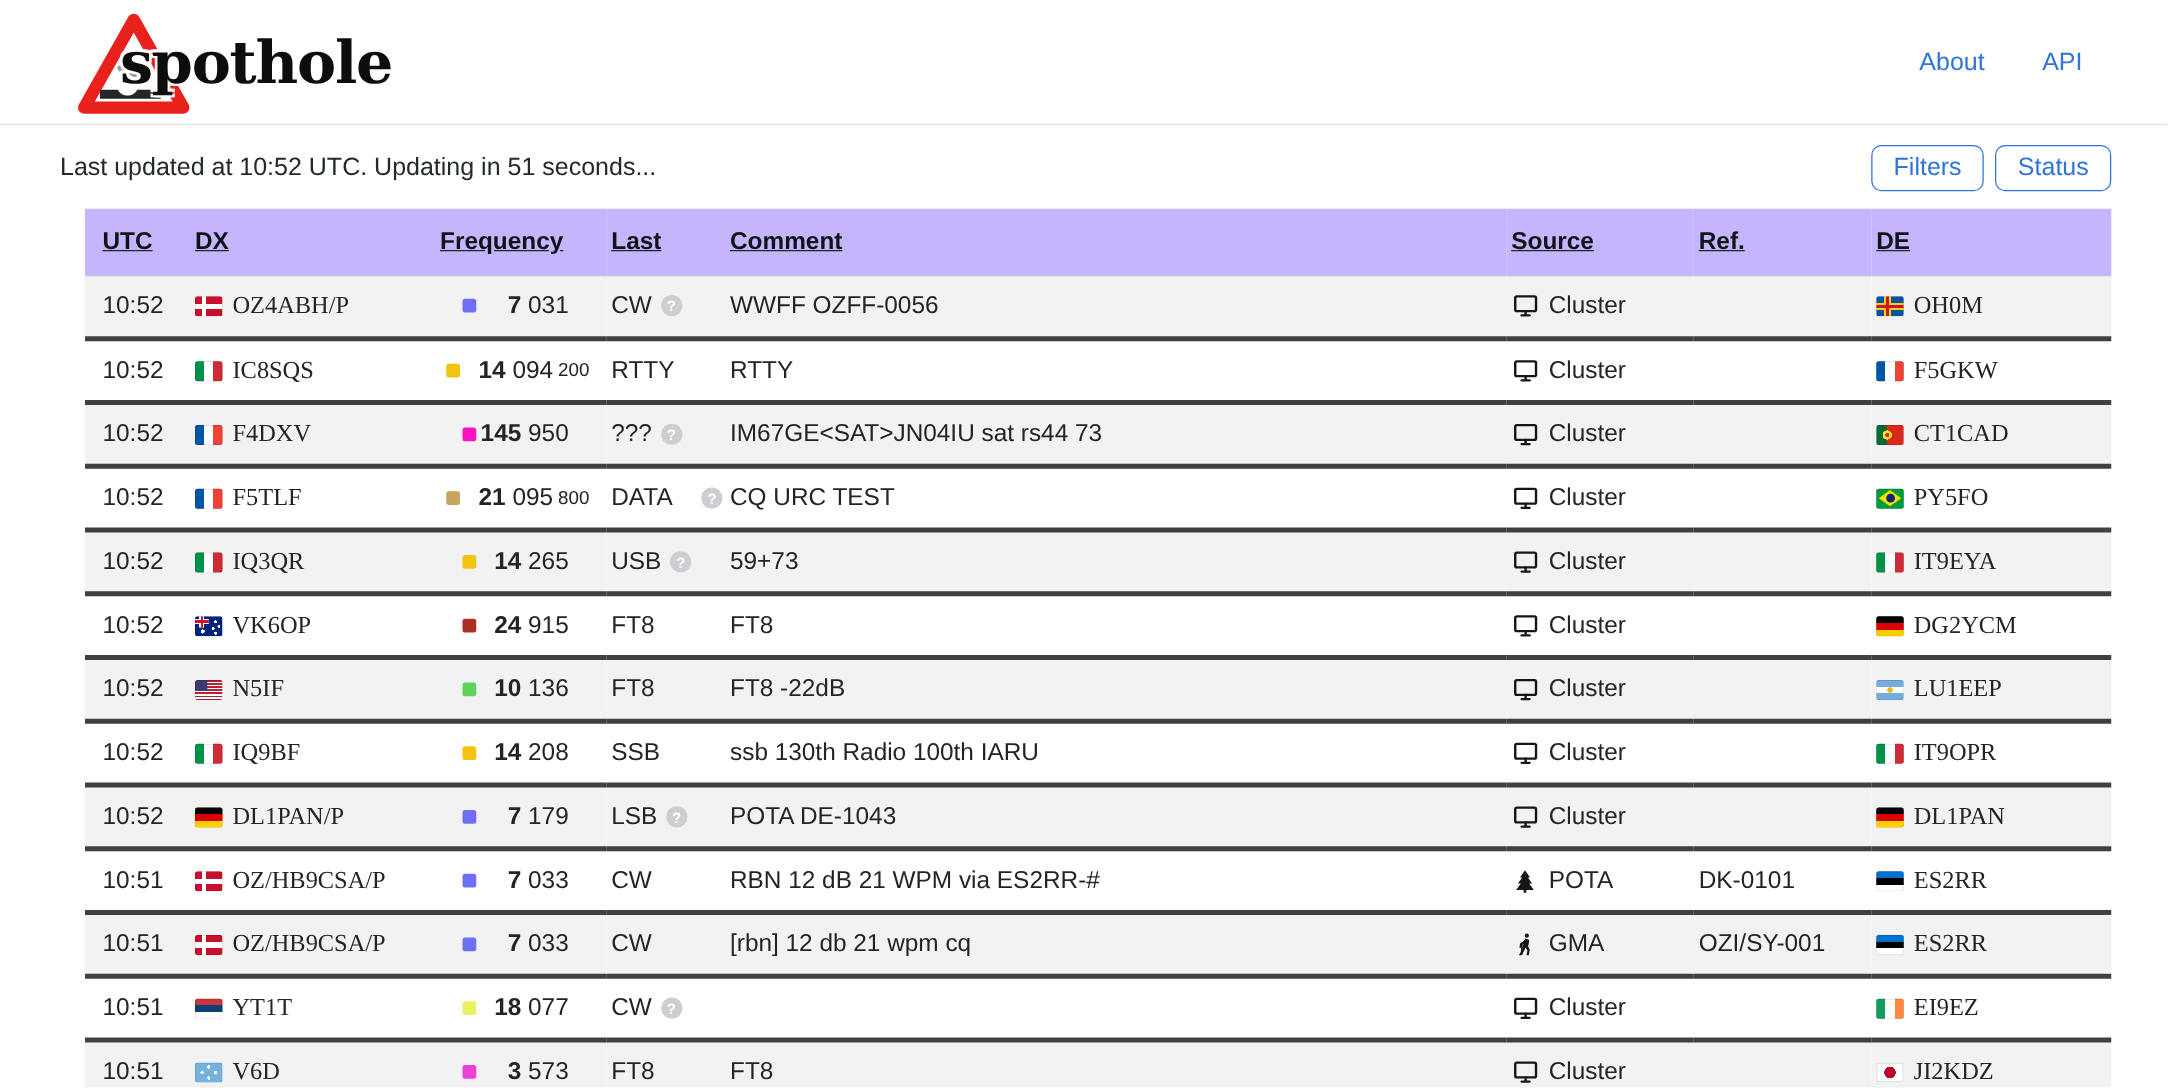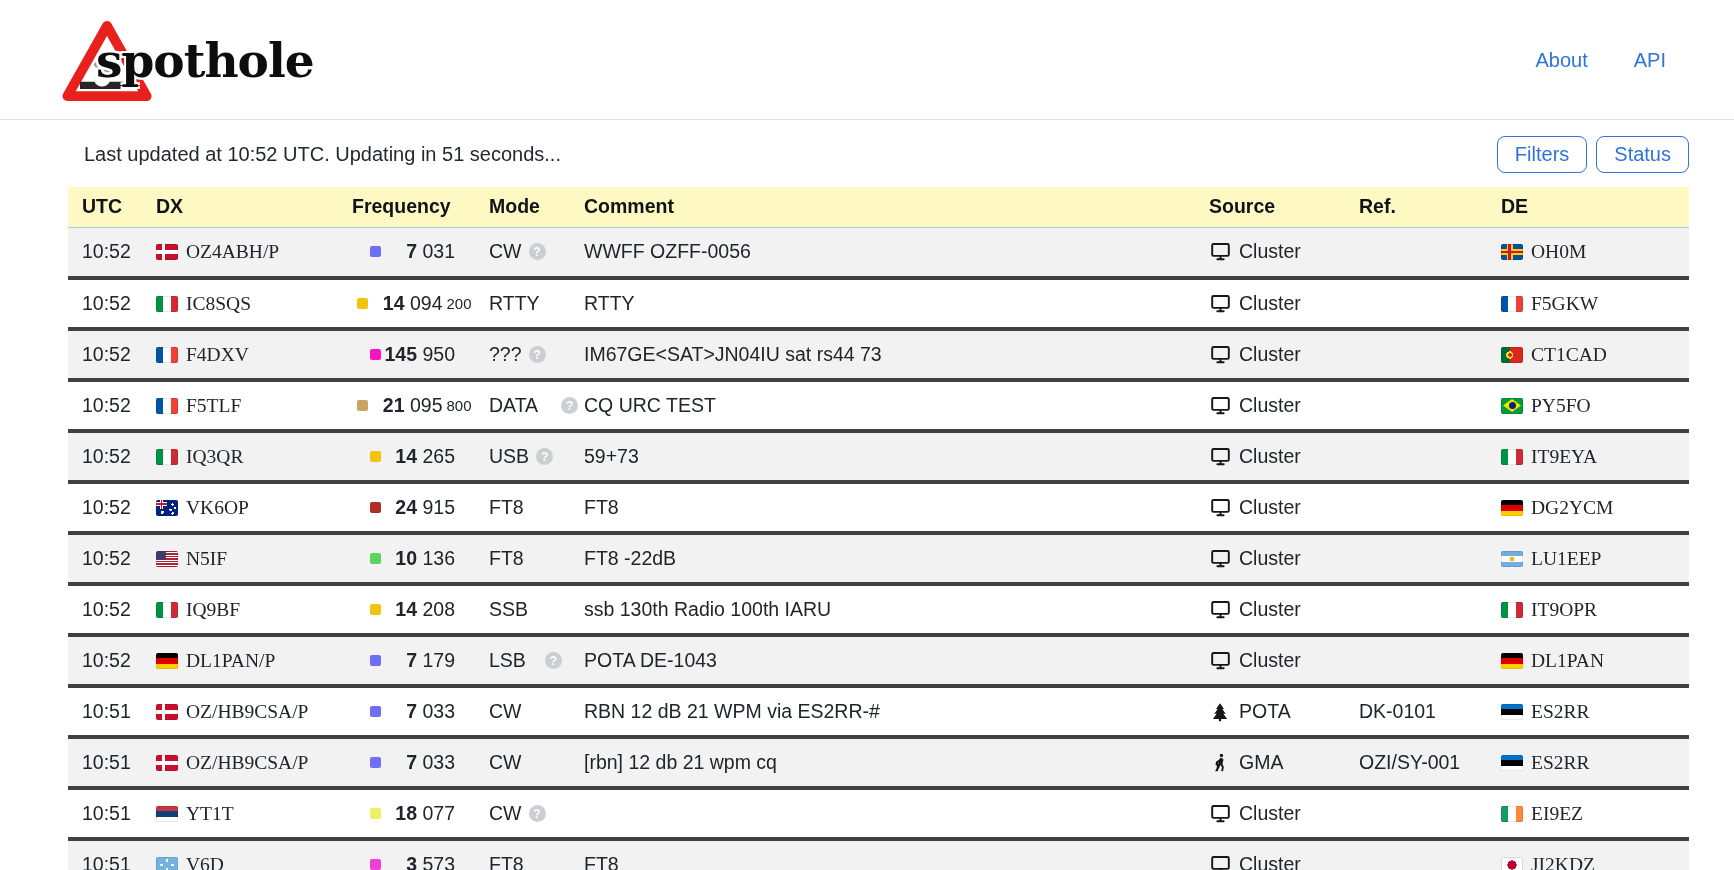--- a/index.html
+++ b/index.html
@@ -6,48 +6,47 @@
   * { box-sizing: border-box; margin: 0; padding: 0; }
   html,body { background:#fff; }
   body {
     width:1734px; height:870px; overflow:hidden;
     font-family:"Liberation Sans","DejaVu Sans",sans-serif;
     color:#212529; font-size:19px;
   }
   
   .topbar {
     display:flex; align-items:center; justify-content:space-between;
-    padding:6px 54px 4px 62px; border-bottom:1px solid #dee2e6; height:120px;
+    padding:6px 54px 4px 62px; border-bottom:1px solid #dee2e6; height:100px;
   }
   .brand { display:flex; align-items:center; position:relative; }
   .brand-text {
     font-family:"DejaVu Serif","Liberation Serif",serif;
     font-weight:700; font-size:47px; color:#0d0d0d; letter-spacing:-1px;
     margin-left:-56px; position:relative; z-index:2;
     text-shadow:-2px -2px 0 #fff, 2px -2px 0 #fff, -2px 2px 0 #fff, 2px 2px 0 #fff, 0 2px 0 #fff, 0 -2px 0 #fff;
   }
   .brand svg { position:relative; z-index:1; display:block; }
   .nav { display:flex; gap:46px; padding-right:14px; }
   .nav a { color:#2e74d9; text-decoration:none; font-size:20px; }
   
   .statusbar {
     display:flex; align-items:center; justify-content:space-between;
-    padding:16px 45px 14px 68px;
-    margin-left:16px;
+    padding:16px 45px 14px 48px;
   }
   .last-updated { font-size:20px; color:#24292e; }
   .actions { display:flex; gap:9px; }
   .btn {
     font-family:inherit; font-size:20px; color:#2e74d9; background:#fff;
     border:1px solid #2e74d9; border-radius:8px; padding:6px 17px; cursor:pointer;
   }
   
   .spot-table-wrap { padding:0 0 0 68px; }
   table { border-collapse:collapse; table-layout:fixed; width:1621px; }
-  thead tr { background:#fef9c3; height:40px; border-bottom:1px solid #b3c7e6; }
+  thead tr { background:#c4b5fd; height:53px; border-bottom:1px solid #b3c7e6;text-decoration:underline; }
   th {
     text-align:left; font-weight:700; font-size:19.5px; color:#101418;
     padding:0 8px 0 4px; vertical-align:middle;
   }
   tbody tr { height:51px; border-bottom:4px solid #404040; }
   tbody tr:nth-child(odd) { background:#f2f2f2; }
   td { padding:0 8px 0 4px; vertical-align:middle; font-size:19.5px; }
   th.c-utc, td.c-utc { padding-left:14px; }
   td.c-dx, td.c-de { white-space:nowrap;font-family:Liberation Serif, serif; }
   .cellflex { display:flex; align-items:center; gap:8px; }
@@ -125,21 +124,21 @@
       <col style="width:625px">
         <col style="width:150px">
         <col style="width:142px">
         <col style="width:192px">
     </colgroup>
     <thead>
       <tr>
         <th class="c-utc">UTC</th>
         <th>DX</th>
         <th>Frequency</th>
-        <th>Mode</th>
+        <th>Last</th>
         <th>Comment</th>
         <th>Source</th>
         <th>Ref.</th>
         <th>DE</th>
       </tr>
     </thead>
     <tbody id="spots-body">
         <tr>
     <td class="c-utc">10:52</td>
     <td class="c-dx">
@@ -485,21 +484,21 @@
       </span>
     </td>
     <td class="c-freq">
       <span class="cellflex">
         <span class="band-square" title="40m" style="background: rgb(110, 110, 247);"></span>
         <span class="freq-main"><b>7</b> <span>179</span></span>
         <span class="freq-hz"></span>
       </span>
     </td>
     <td class="c-mode">
-      <span class="cellflex" style="gap:12px">
+      <span class="cellflex" style="gap:0">
         <span>LSB</span>
         <span class="info-badge">?</span>
       </span>
     </td>
     <td class="c-comment">POTA DE-1043</td>
     <td class="c-source">
       <span class="cellflex">
         <span class="src-icon">
                 <svg viewBox="0 0 24 24" width="21" height="21" fill="none" stroke="currentColor" stroke-width="2.2" stroke-linecap="round" stroke-linejoin="round">
                   <rect x="2.5" y="3.5" width="19" height="13.5" rx="1.5"></rect>

